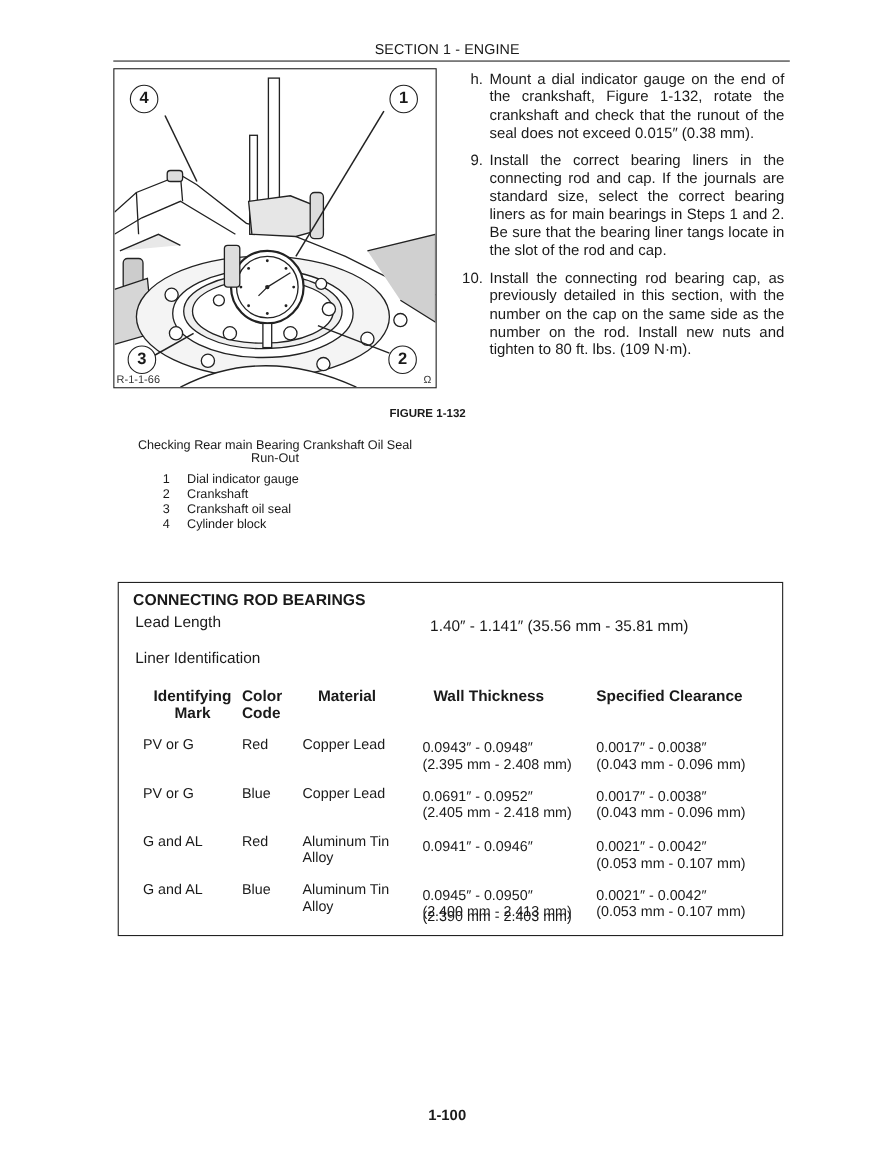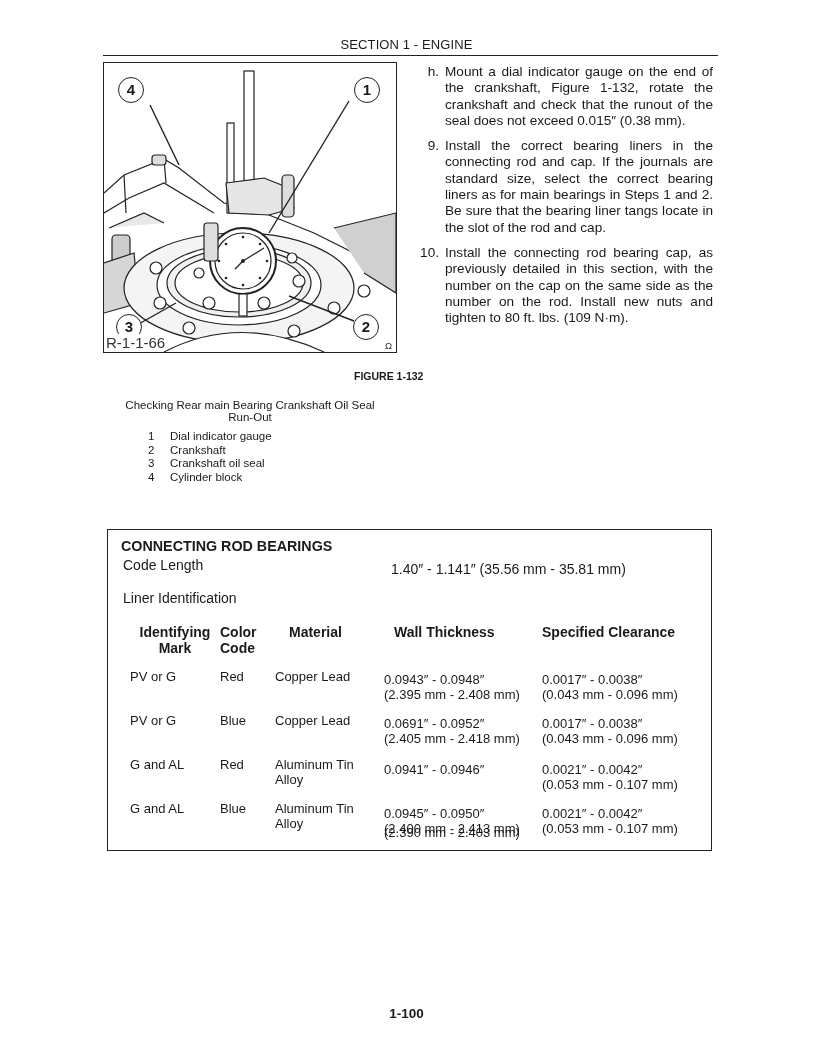--- a/index.html
+++ b/index.html
@@ -5,21 +5,21 @@
     html, body { margin: 0; padding: 0; background: #ffffff; }
     body { width: 813px; height: 1045px; position: relative; overflow: hidden;
            font-family: "Liberation Sans", sans-serif; color: #1a1a1a; }
     .header { position: absolute; left: 0; top: 37px; width: 813px; text-align: center;
               font-size: 13px; letter-spacing: 0.1px; }
     .header-rule { position: absolute; left: 103px; top: 55px; width: 615px; height: 0;
                    border-top: 1.5px solid #222; }
     .figure-box { position: absolute; left: 103px; top: 62px; width: 292px; height: 289px;
                   border: 1.5px solid #222; background: #fff; overflow: hidden; }
     .figure-box svg { position: absolute; left: 0; top: 0; }
-    .fig-code { position: absolute; left: 2px; bottom: 1px; font-size: 15px; color: #333; background: #fff; }
+    .fig-code { position: absolute; left: 2px; bottom: 1px; font-size: 10px; color: #333; background: #fff; }
     .fig-code-right { position: absolute; right: 4px; bottom: 1px; font-size: 9.5px; color: #333; }
     .callout { position: absolute; width: 24px; height: 24px; border: 1.6px solid #222; border-radius: 50%;
                background: #fff; font-size: 15px; font-weight: bold; text-align: center; line-height: 24px; }
 
     .steps { position: absolute; left: 413px; top: 64px; width: 300px; font-size: 13.6px; line-height: 16.3px; }
     .step { position: relative; padding-left: 32px; margin-bottom: 9px; text-align: justify; }
     .step .num { position: absolute; left: 0; top: 0; width: 26px; text-align: right; }
 
     .fig-title { position: absolute; left: 322px; top: 370px; font-size: 10.5px; font-weight: bold; padding-left: 32px; }
     .fig-caption { position: absolute; left: 100px; top: 399px; width: 300px; text-align: center;
@@ -151,21 +151,21 @@
       <span>Crankshaft oil seal</span>
     </div>
   <div class="row">
       <span class="n">4</span>
       <span>Cylinder block</span>
     </div>
 </div>
 
 <div class="spec-box">
   <div class="spec-title">CONNECTING ROD BEARINGS</div>
-  <div class="liner-len-label">Code Length</div>
+  <div class="liner-len-label">Lead Length</div>
   <div class="liner-len-value">1.40″ - 1.141″ (35.56 mm - 35.81 mm)</div>
   <div class="liner-id-label">Liner Identification</div>
 
   <div class="th" style="left:27px; text-align:center; width:80px;">
     <div>Identifying</div>
     <div>Mark</div>
   </div>
   <div class="th" style="left:112px;">
     <div>Color</div>
     <div>Code</div>

